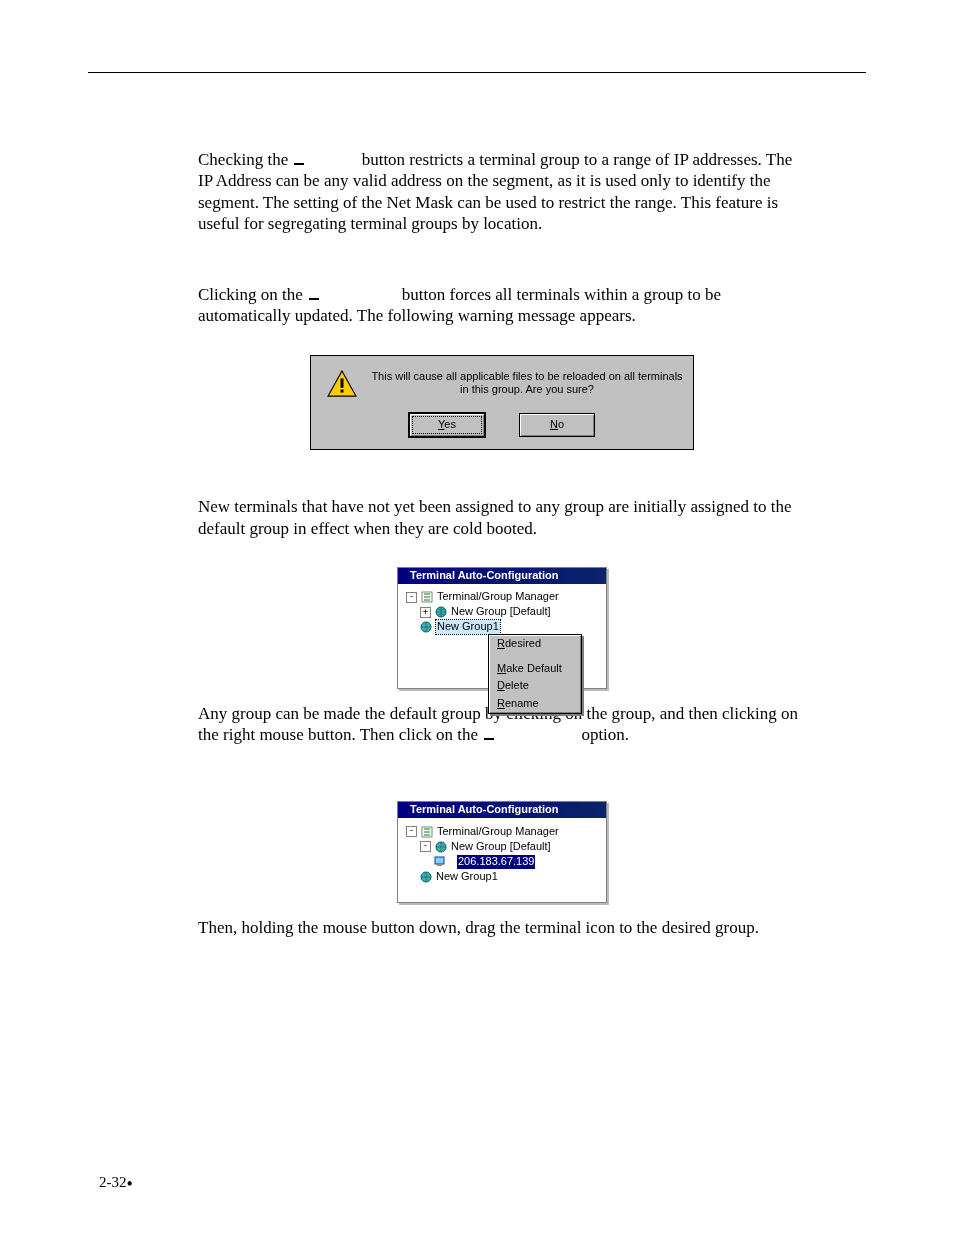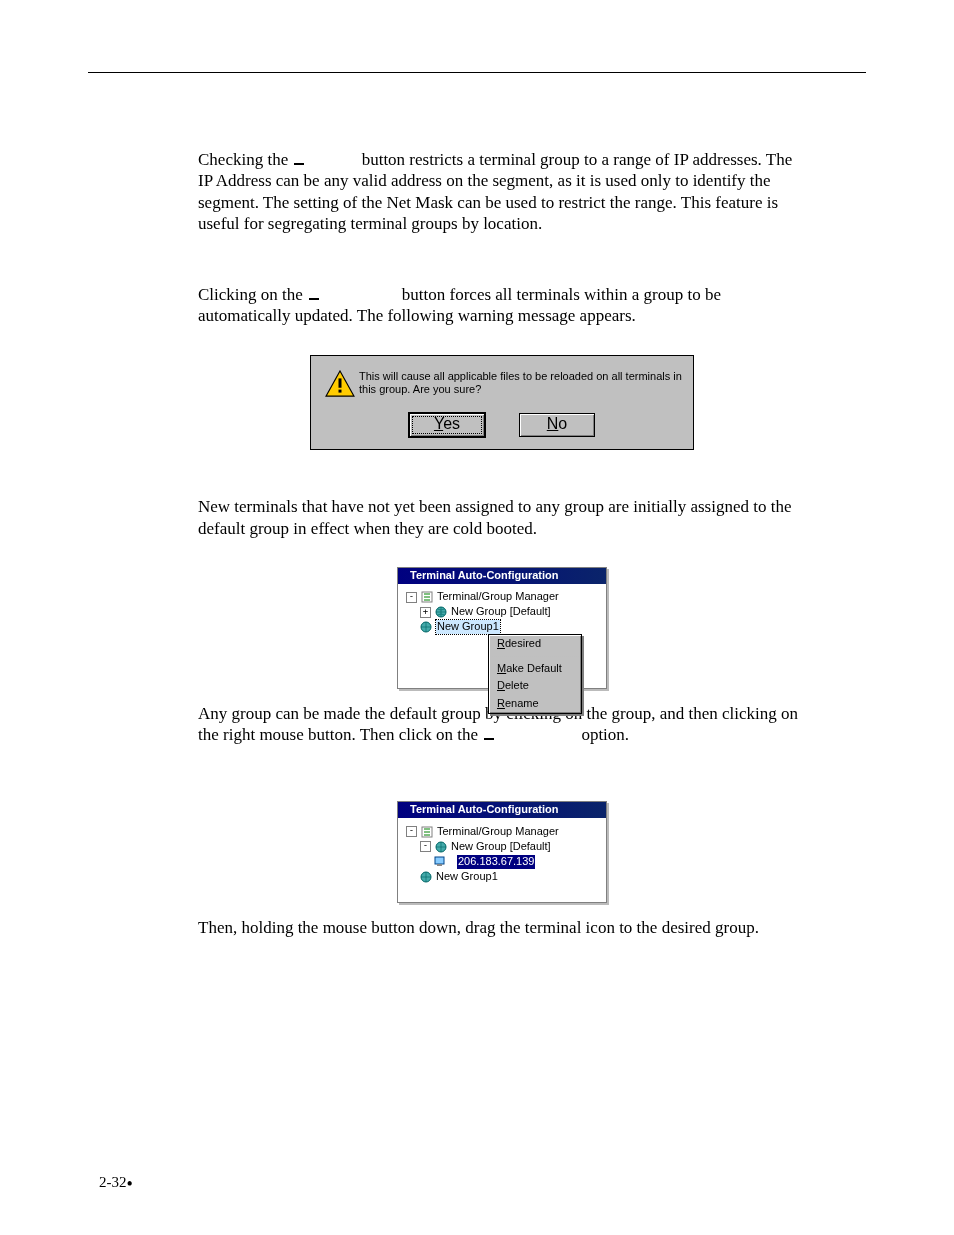--- a/index.html
+++ b/index.html
@@ -66,40 +66,42 @@
     font-family: Arial, sans-serif;
     font-size: 10px;
     line-height: 12px;
     text-align: center;
     color: #000;
     cursor: default;
   }
   .dlg1 .body {
     display: flex;
     padding: 14px 10px 8px 14px;
+    gap: 12px;
+    text-align: center;
   }
   .warn-icon-wrap { width: 34px; }
   .warn-icon {
     width: 30px; height: 28px;
   }
   .dlg1 .msg { flex:1; font-size: 11px; line-height: 1.25; color:#000; }
   .dlg1 .btn-row {
     display: flex;
     justify-content: center;
     gap: 34px;
     padding: 4px 0 12px 0;
   }
   .win-btn {
     min-width: 74px;
     height: 22px;
     background: #c0c0c0;
     border: 1px solid #000;
     box-shadow: inset 1px 1px 0 #fff, inset -1px -1px 0 #808080;
     font-family: "MS Sans Serif", Tahoma, Arial, sans-serif;
-    font-size: 16px;
+    font-size: 11px;
     text-align: center;
     line-height: 20px;
     cursor: default;
   }
   .win-btn.default { outline: 1px dotted #000; outline-offset: -4px; border:1px solid #000; box-shadow: inset 1px 1px 0 #fff, inset -1px -1px 0 #808080, 0 0 0 1px #000; }
   .ul-first { text-decoration: underline; }
 
   
   .dlg2 {
     width: 208px;

